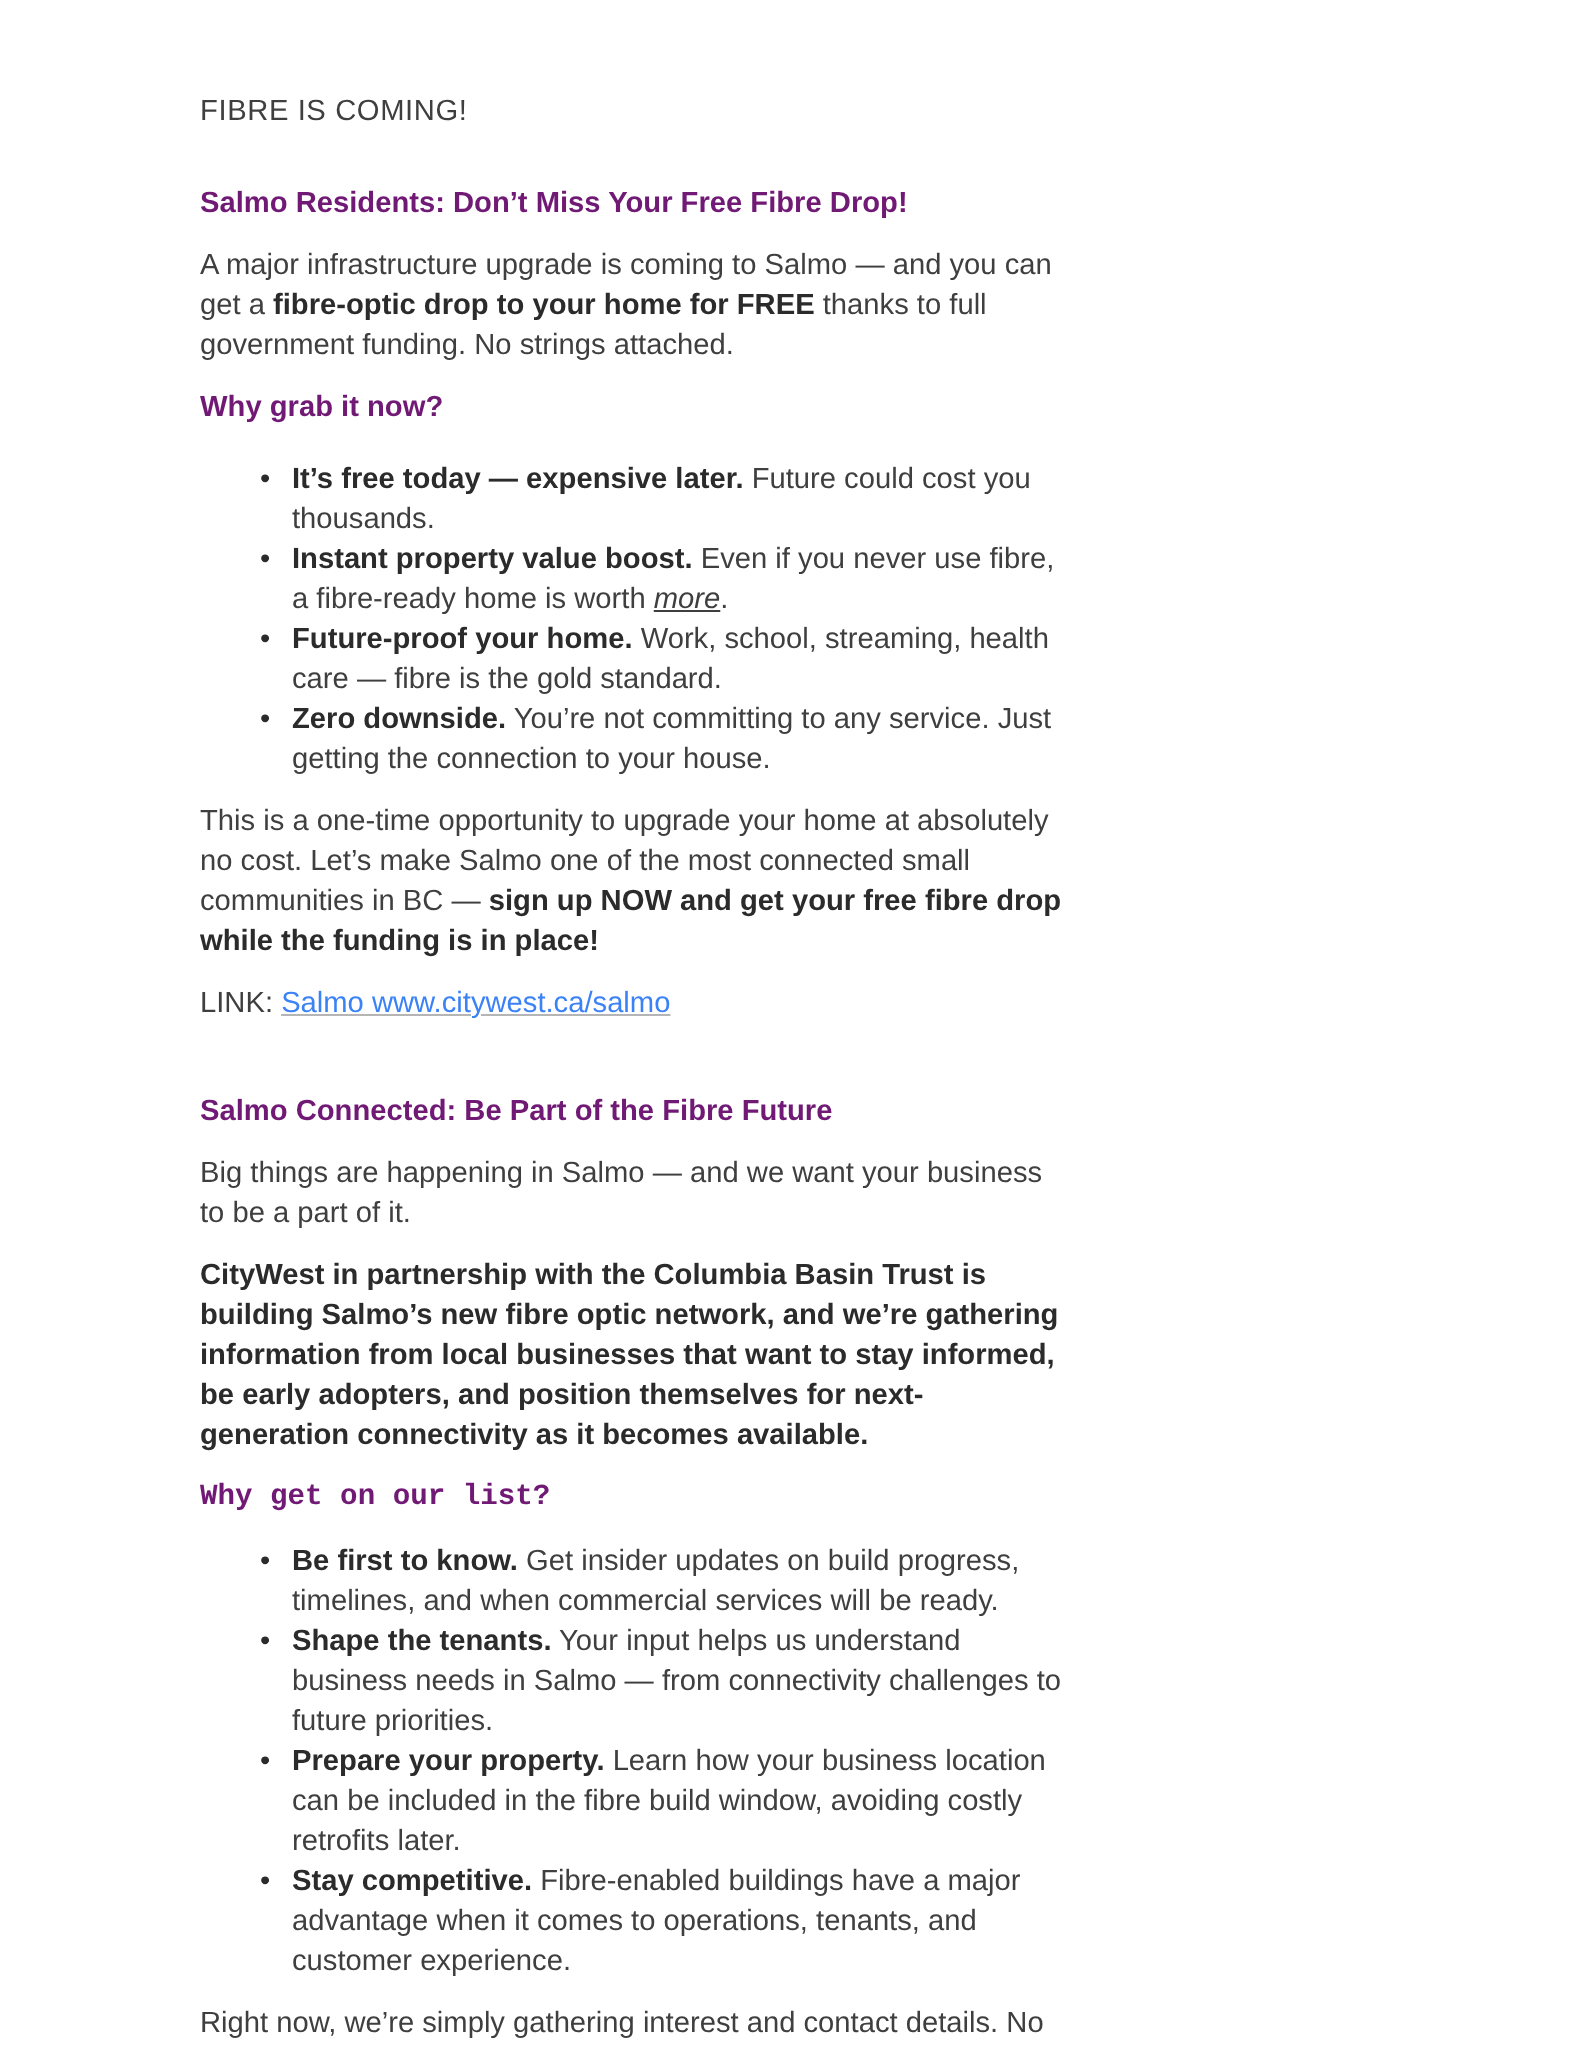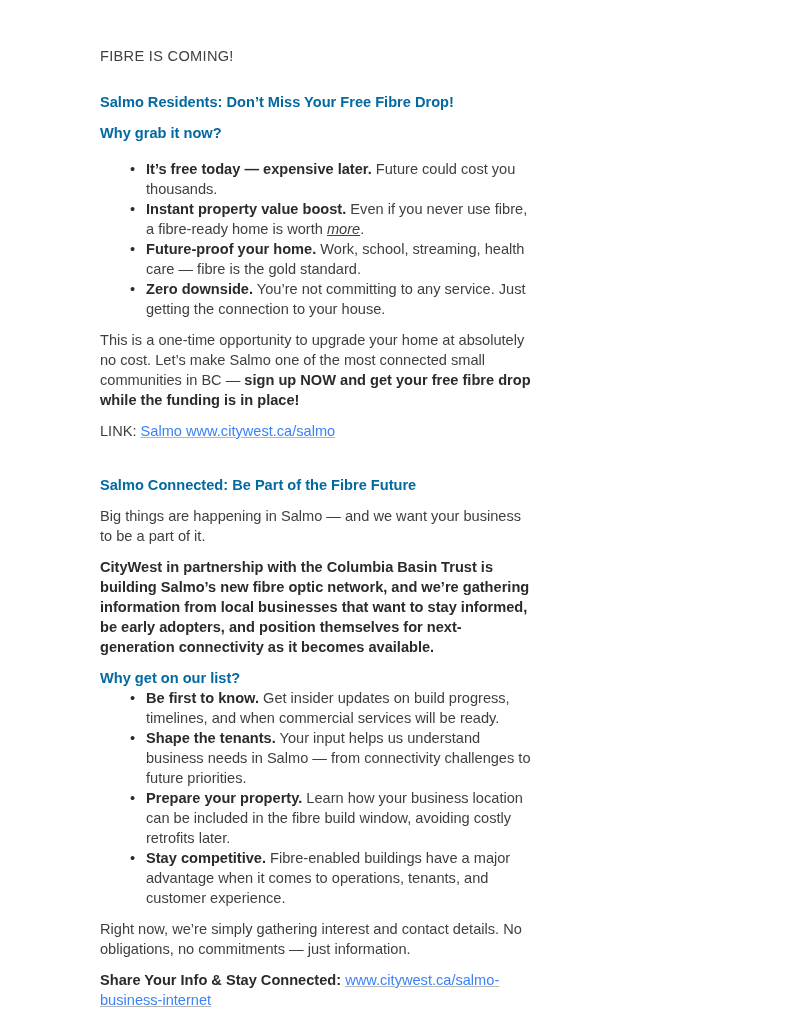--- a/index.html
+++ b/index.html
@@ -20,21 +20,21 @@
   }
   .doc-title{
     font-weight:400;
     letter-spacing:.3px;
     margin:0 0 26px 0;
   }
   h2{
     font-size:14.6px;
     line-height:20px;
     font-weight:700;
-    color:#0369a1;
+    color:#701a75;
     margin:0 0 11px 0;
   }
   p{margin:0 0 11px 0;}
   .b{font-weight:700;color:#2b2b2b;}
   .i{font-style:italic;text-decoration:underline;}
   ul{
     list-style:none;
     margin:0 0 11px 0;
     padding:0 0 0 46px;
   }
@@ -54,41 +54,42 @@
 </style>
 </head>
 <body>
 
 <div class="page">
 
   <p class="doc-title">FIBRE IS COMING!</p>
 
   <h2>Salmo Residents: Don’t Miss Your Free Fibre Drop!</h2>
 
+  <p><span>A major infrastructure upgrade is coming to Salmo — and you can get a </span><span class="b">fibre-optic drop to your home for FREE</span><span> thanks to full government funding. No strings attached.</span></p>
 
   <h2 style="margin-bottom:16px;">Why grab it now?</h2>
 
   <ul>
     <li><span class="blt">•</span><span class="b">It’s free today — expensive later.</span><span> Future could cost you thousands.</span></li>
     <li><span class="blt">•</span><span class="b">Instant property value boost.</span><span> Even if you never use fibre, a fibre-ready home is worth </span><span class="i">more</span><span>.</span></li>
     <li><span class="blt">•</span><span class="b">Future-proof your home.</span><span> Work, school, streaming, health care — fibre is the gold standard.</span></li>
     <li><span class="blt">•</span><span class="b">Zero downside.</span><span> You’re not committing to any service. Just getting the connection to your house.</span></li>
   </ul>
 
   <p><span>This is a one-time opportunity to upgrade your home at absolutely no cost. Let’s make Salmo one of the most connected small communities in BC — </span><span class="b">sign up NOW and get your free fibre drop while the funding is in place!</span></p>
 
   <p><span>LINK: </span><span class="link">Salmo www.citywest.ca/salmo</span></p>
 
   <h2 class="section-gap">Salmo Connected: Be Part of the Fibre Future</h2>
 
   <p>Big things are happening in Salmo — and we want your business to be a part of it.</p>
 
   <p class="b">CityWest in partnership with the Columbia Basin Trust is building Salmo’s new fibre optic network, and we’re gathering information from local businesses that want to stay informed, be early adopters, and position themselves for next-generation connectivity as it becomes available.</p>
 
-  <h2 style="margin-bottom:0;">Why get on our list?</h2>
+  <h2 style="margin-bottom:12px;font-family:Liberation Mono, monospace;">Why get on our list?</h2>
 
   <ul>
     <li><span class="blt">•</span><span class="b">Be first to know.</span><span> Get insider updates on build progress, timelines, and when commercial services will be ready.</span></li>
     <li><span class="blt">•</span><span class="b">Shape the tenants.</span><span> Your input helps us understand business needs in Salmo — from connectivity challenges to future priorities.</span></li>
     <li><span class="blt">•</span><span class="b">Prepare your property.</span><span> Learn how your business location can be included in the fibre build window, avoiding costly retrofits later.</span></li>
     <li><span class="blt">•</span><span class="b">Stay competitive.</span><span> Fibre-enabled buildings have a major advantage when it comes to operations, tenants, and customer experience.</span></li>
   </ul>
 
   <p>Right now, we’re simply gathering interest and contact details. No obligations, no commitments — just information.</p>
 

